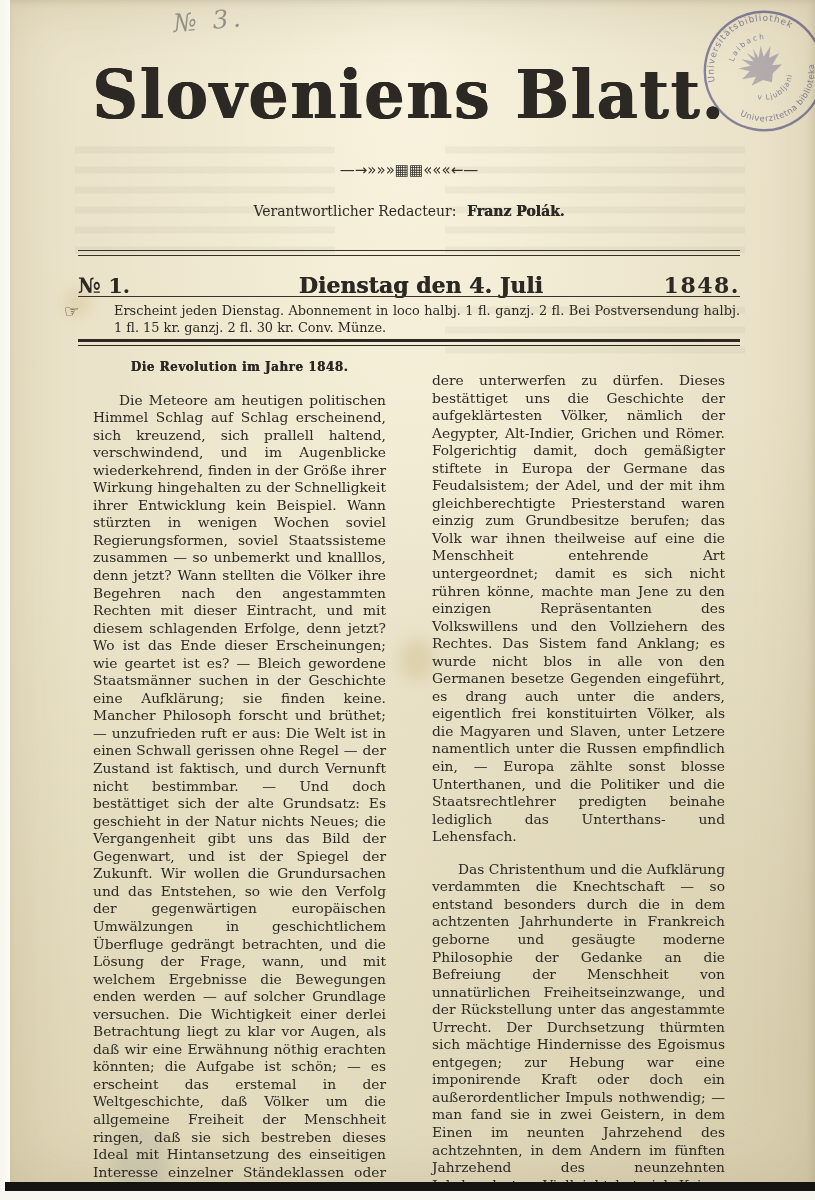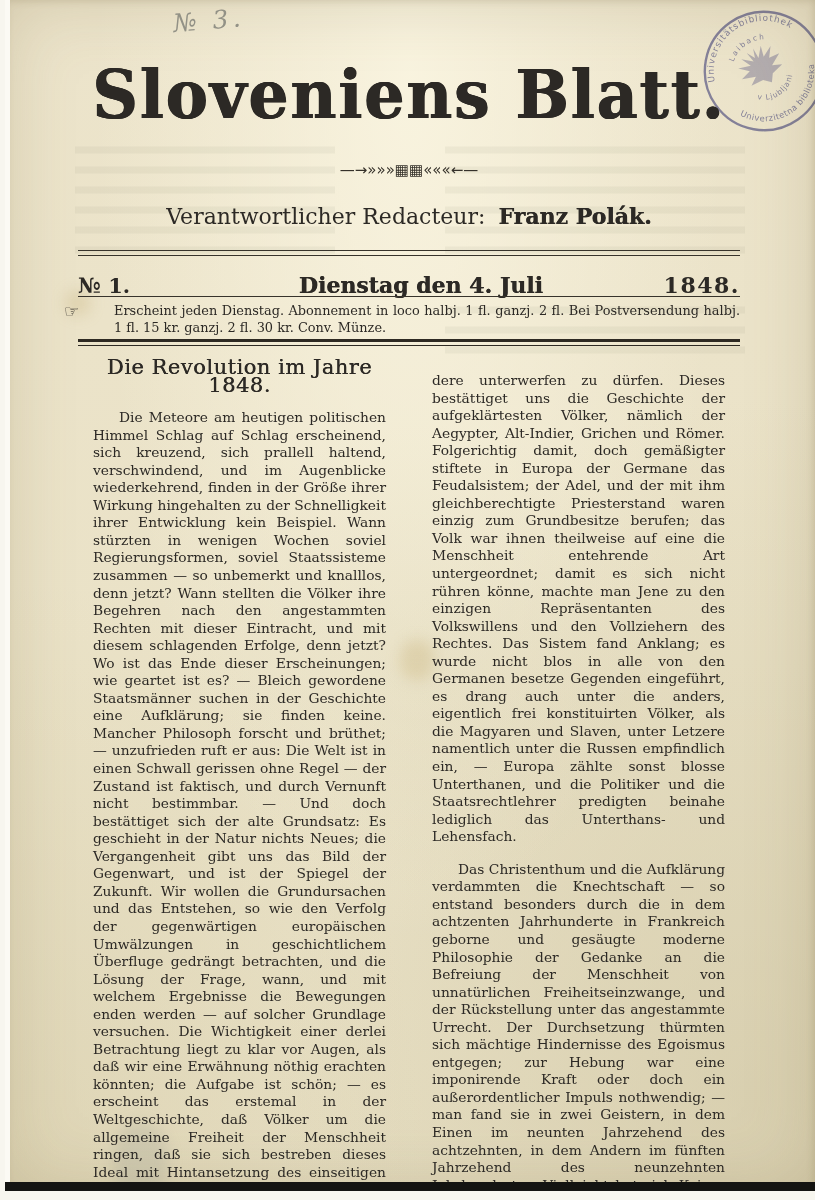--- a/index.html
+++ b/index.html
@@ -44,21 +44,21 @@
     text-shadow:.7px 0 currentColor,-.4px 0 currentColor;
     white-space:nowrap;
   }
   .ornament{
     position:absolute;top:161px;left:0;width:100%;text-align:center;
     font-size:15px;letter-spacing:0px;color:#35312a;
     font-family:"DejaVu Sans",sans-serif;
   }
   .editor-line{
     position:absolute;top:203px;left:0;width:100%;text-align:center;
-    font-size:22px;
+    font-size:14px;
   }
   .editor-name{font-weight:bold;text-shadow:.4px 0 currentColor;margin-left:6px;}
 
   .rule-double{position:absolute;left:0;width:100%;height:4px;
     border-top:1.4px solid #37332b;border-bottom:1.1px solid #37332b;}
   .rd1{top:250px;}
   .rule-single{position:absolute;left:0;width:100%;border-top:1.2px solid #37332b;}
   .rs1{top:296px;}
   .rule-thickthin{position:absolute;left:0;width:100%;top:339px;}
   .rule-thickthin .thick{height:3.4px;background:#2e2a23;}
@@ -87,21 +87,21 @@
     position:absolute;top:357px;left:0;width:100%;
     display:flex;gap:16px;
   }
   .col{width:323px;
     font-size:13.8px;line-height:17.55px;text-align:justify;
     hyphens:auto;-webkit-hyphens:auto;
   }
   .col p{margin:15px;}
   .col p.indent{text-indent:26px;}
   .article-title{
-    font-size:21px;font-weight:normal;text-align:center;
+    font-size:12px;font-weight:bold;text-align:center;
     margin:2px 0 7px 0;text-shadow:.35px 0 currentColor;
     letter-spacing:.5px;
   }
 
   .handwritten-note{
     position:absolute;left:168px;top:6px;
     font-size:25px;font-style:italic;color:#84847b;
     letter-spacing:4px;transform:rotate(-5deg);
     opacity:.85;
   }

